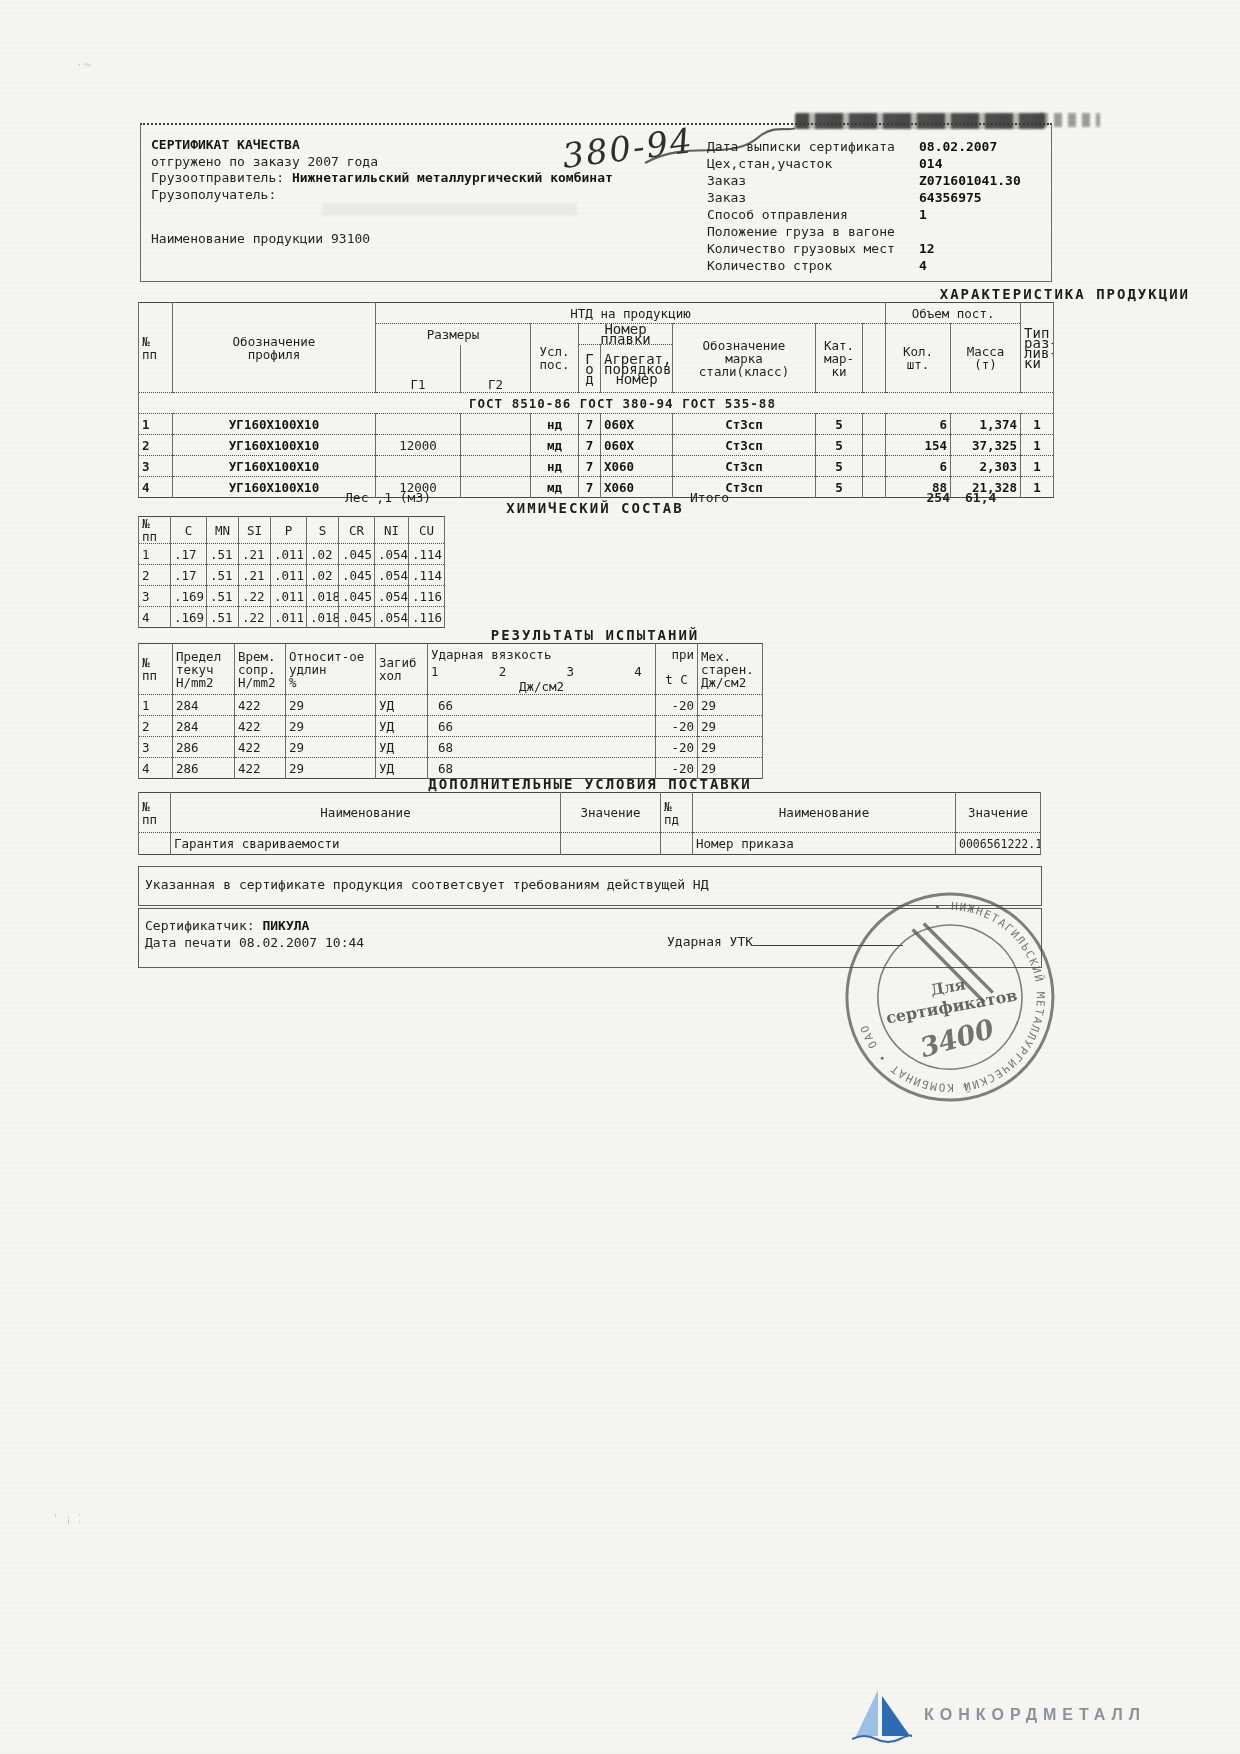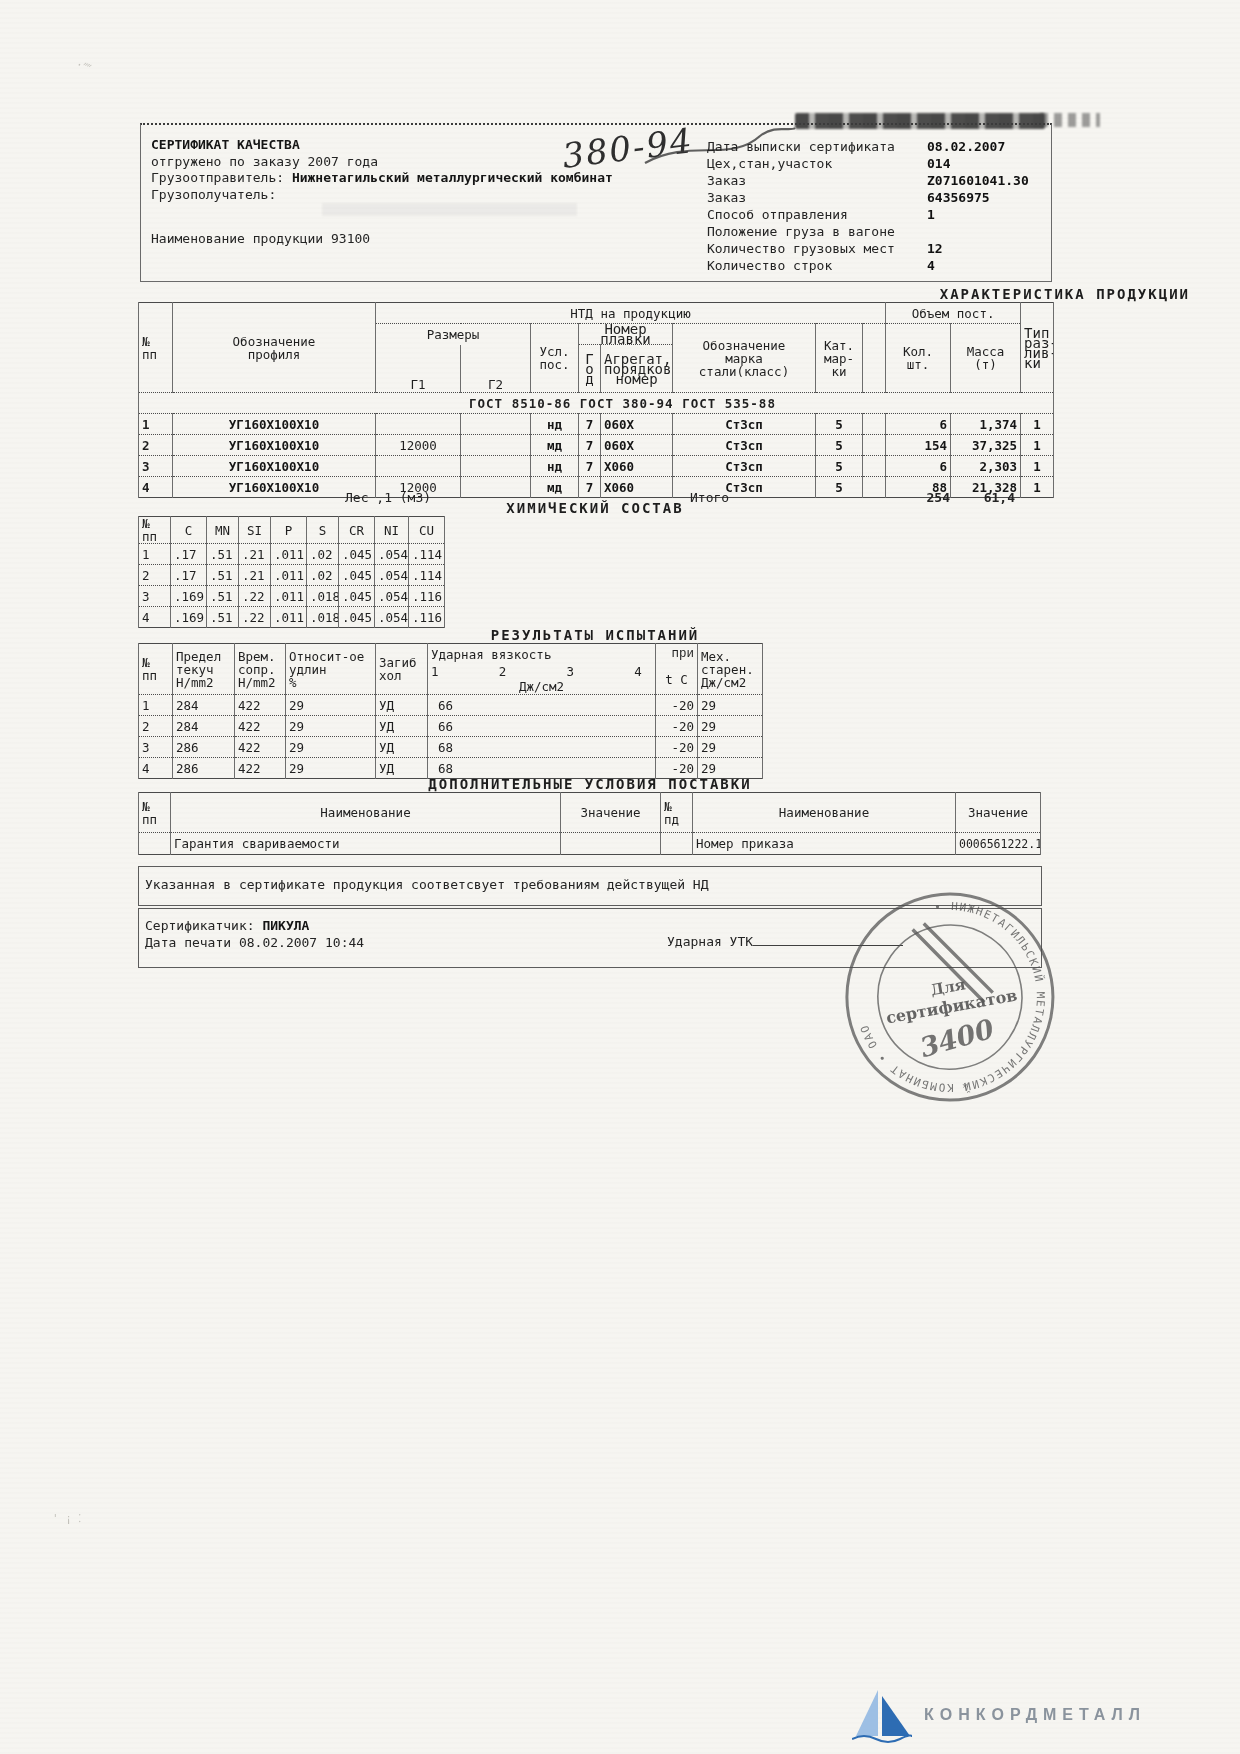--- a/index.html
+++ b/index.html
@@ -5,21 +5,21 @@
   html,body{margin:0;padding:0;}
   body{background:#e8e8e4;}
   #page{position:relative;width:1240px;height:1754px;background:#f6f5f1;overflow:hidden;
         font-family:"DejaVu Sans Mono","Liberation Mono",monospace;color:#242424;
         background-image:repeating-linear-gradient(0deg, rgba(60,55,45,0.012) 0 2px, transparent 2px 5px);}
   .abs{position:absolute;}
   
   #hdrbox{left:140px;top:123px;width:910px;height:156px;border:1px solid #6a6a6a;border-top:2px dotted #3b3b3b;}
   .hline{line-height:16.5px;font-size:13px;white-space:pre;}
   .b{font-weight:bold;color:#151515;}
-  #hdr-right .row{display:flex;line-height:17px;font-size:13px;gap:8px;}
+  #hdr-right .row{display:flex;line-height:17px;font-size:13px;}
   #hdr-right .lab{width:212px;white-space:pre;}
   #hdr-right .val{font-weight:bold;color:#111;white-space:pre;}
   
   #smudge{left:795px;top:113px;width:250px;height:16px;border-radius:2px;opacity:.85;
     background:repeating-linear-gradient(90deg,#2a2a2a 0 14px,rgba(42,42,42,.35) 14px 20px,#303030 20px 34px);
     filter:blur(1.1px);}
   #smudge2{left:1040px;top:113px;width:60px;height:14px;opacity:.5;background:repeating-linear-gradient(90deg,#444 0 8px,transparent 8px 14px);filter:blur(1.2px);}
   
   .hand{font-family:"DejaVu Serif","Liberation Serif",serif;font-style:italic;color:#2e2e2e;}
   #hw-order{left:562px;top:128px;font-size:34px;transform:rotate(-7deg);letter-spacing:2px;}
@@ -232,21 +232,21 @@
           <td class="r b">88</td>
           <td class="r b">21,328</td>
           <td class="c b">1</td>
     </tr>
   </tbody>
     </table>
 
   <div class="abs tot" style="left:345px;top:490px;font-weight:normal;">Лес ,1 (м3)</div>
   <div class="abs tot" style="left:690px;top:490px;font-weight:normal;">Итого</div>
   <div class="abs tot" style="left:900px;top:490px;width:50px;text-align:right;">254</div>
-  <div class="abs tot" style="left:965px;top:490px;width:50px;text-align:right;">61,4</div>
+  <div class="abs tot" style="left:965px;top:490px;width:50px;text-align:left;">61,4</div>
 
   <div class="abs sect" style="left:0;top:500px;width:1190px;text-align:center;">ХИМИЧЕСКИЙ СОСТАВ</div>
 
   <table class="t abs" style="left:138px;top:516px;width:306px;">
     <colgroup>
       <col style="width:32px">
         <col style="width:36px">
         <col style="width:32px">
         <col style="width:32px">
       <col style="width:36px">
@@ -337,21 +337,21 @@
 Н/mm2</td>
       <td rowspan="2" class="pre top">Врем.
 сопр.
 Н/mm2</td>
       <td rowspan="2" class="pre top">Относит-ое
 удлин
 %</td>
       <td rowspan="2" class="pre top">Загиб
 хол</td>
       <td class="l" style="border-bottom:none;">Ударная вязкость</td>
-      <td class="r" style="border-bottom:none;border-left:none;font-family:Liberation Mono, monospace;">при</td>
+      <td class="r" style="border-bottom:none;border-left:none;">при</td>
       <td rowspan="2" class="pre top">Мех.
 старен.
 Дж/см2</td>
     </tr>
     <tr style="height:29px;">
       <td class="top" style="border-top:none;">
         <div style="white-space:pre;">1        2        3        4      сред</div>
         <div class="c">Дж/см2</div>
       </td>
       <td class="top c" style="border-top:none;border-left:none;">t C</td>

